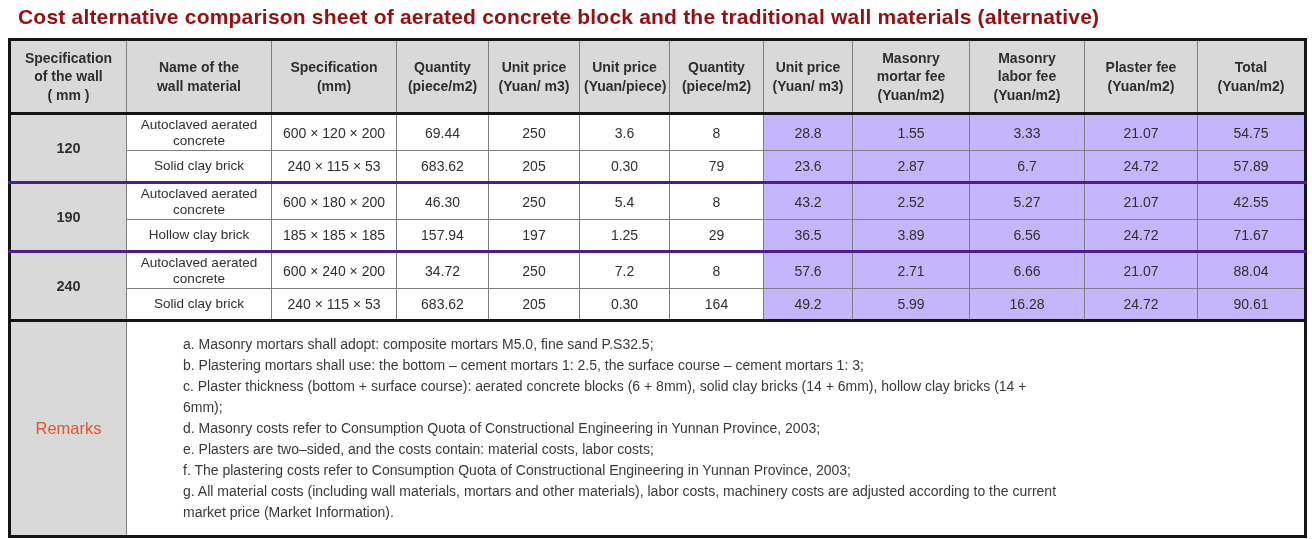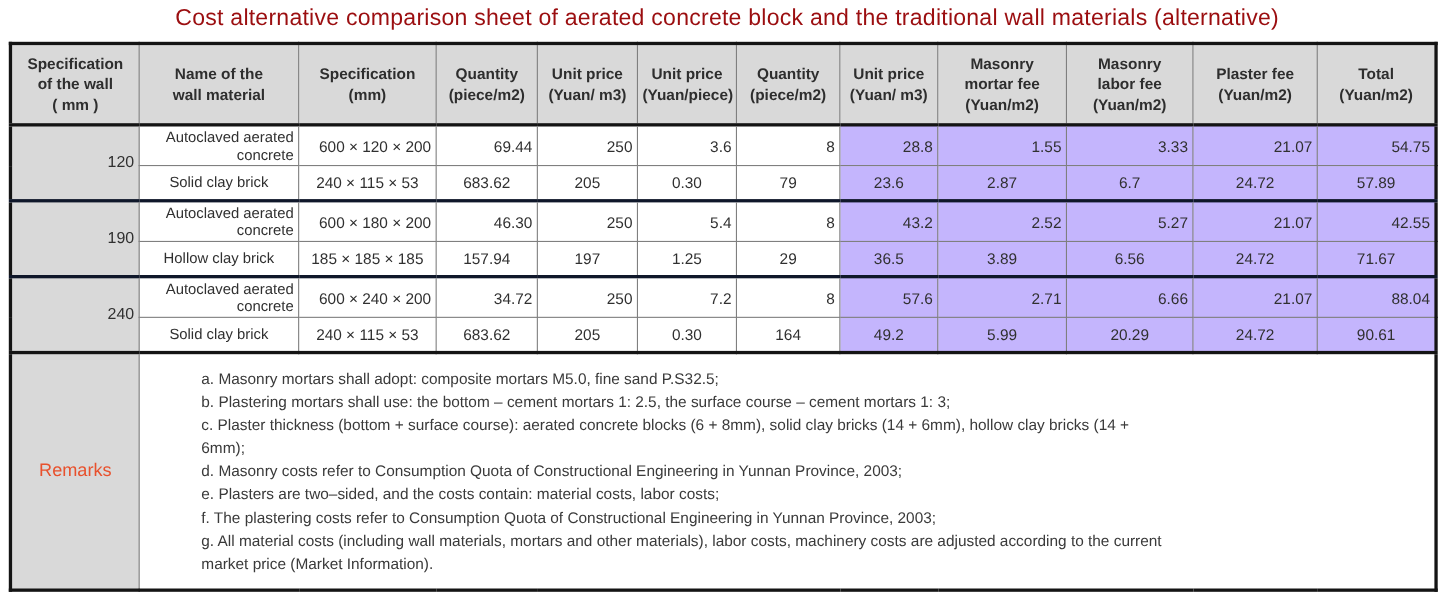--- a/index.html
+++ b/index.html
@@ -7,25 +7,24 @@
   body {
     width: 1312px; height: 539px;
     font-family: "Liberation Sans", sans-serif;
     color: #303030;
     overflow: hidden;
   }
   .page { padding: 3px 8px 0 8px; }
   .title {
     margin: 2px 0 9px 10px;
     font-size: 21px;
-    font-weight: normal;
+    font-weight: bold;
     color: #9b0e10;
     letter-spacing: 0.2px;
     white-space: nowrap;
-    text-align: center;
   }
   table.cost {
     border-collapse: collapse;
     table-layout: fixed;
     width: 1296px;
     border: 3px solid #141414;
   }
   th, td {
     border: 1px solid #7f7f7f;
     text-align: center;
@@ -39,30 +38,30 @@
     border-bottom: 3px solid #141414;
     font-weight: bold;
     white-space: pre-line;
     line-height: 1.3;
     color: #2e2e2e;
     font-size: 14px;
   }
   tbody th, tbody td { height: 32px; }
   th.spec-cell {
     background: #d9d9d9;
-    font-weight: normal;
+    font-weight: bold;
     font-size: 14.5px;
   }
   td.material {
     white-space: pre-line;
     font-size: 13.5px;
     line-height: 1.15;
   }
   td.shaded { background: #c4b5fd; }
-  tr.group-start > th, tr.group-start > td { border-top: 3px solid #0f172a; text-align: right; }
+  tr.group-start > th, tr.group-start > td { border-top: 3px solid #4c1d95; }
   tr.remarks-row > th, tr.remarks-row > td { border-top: 3px solid #141414; }
   th.remarks-label {
     background: #d9d9d9;
     color: #e8512d;
     font-weight: normal;
     font-size: 16.5px;
   }
   td.remarks-body {
     text-align: left;
     padding: 12px 16px 12px 56px;
@@ -206,21 +205,21 @@
       </tr>
       <tr>
         <td class="material">Solid clay brick</td>
         <td>240 × 115 × 53</td>
         <td>683.62</td>
         <td>205</td>
         <td>0.30</td>
         <td>164</td>
         <td class="shaded">49.2</td>
         <td class="shaded">5.99</td>
-        <td class="shaded">20.29</td>
+        <td class="shaded">16.28</td>
         <td class="shaded">24.72</td>
         <td class="shaded">90.61</td>
       </tr>
 
       <tr class="remarks-row">
         <th class="remarks-label">Remarks</th>
         <td class="remarks-body" colspan="11">
           <div class="remarks-content">
             <div class="remark-line">a. Masonry mortars shall adopt: composite mortars M5.0, fine sand P.S32.5;</div>
             <div class="remark-line">b. Plastering mortars shall use: the bottom – cement mortars 1: 2.5, the surface course – cement mortars 1: 3;</div>

